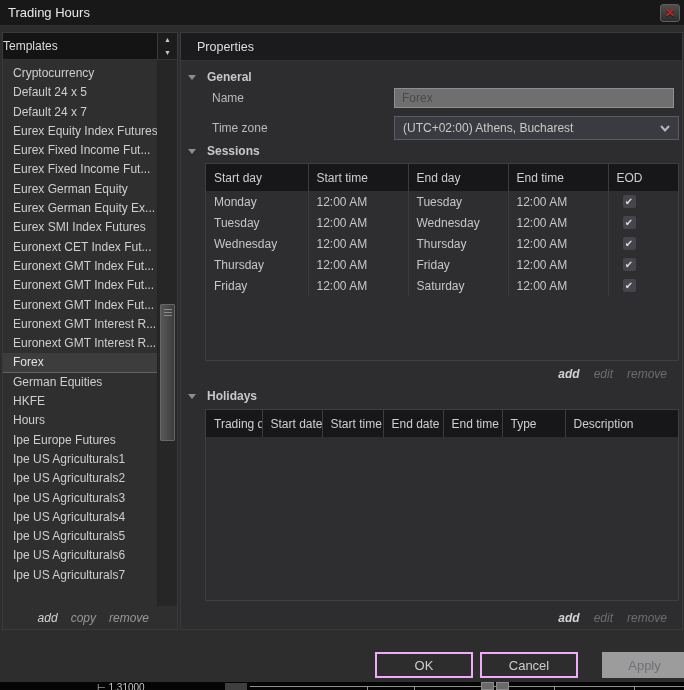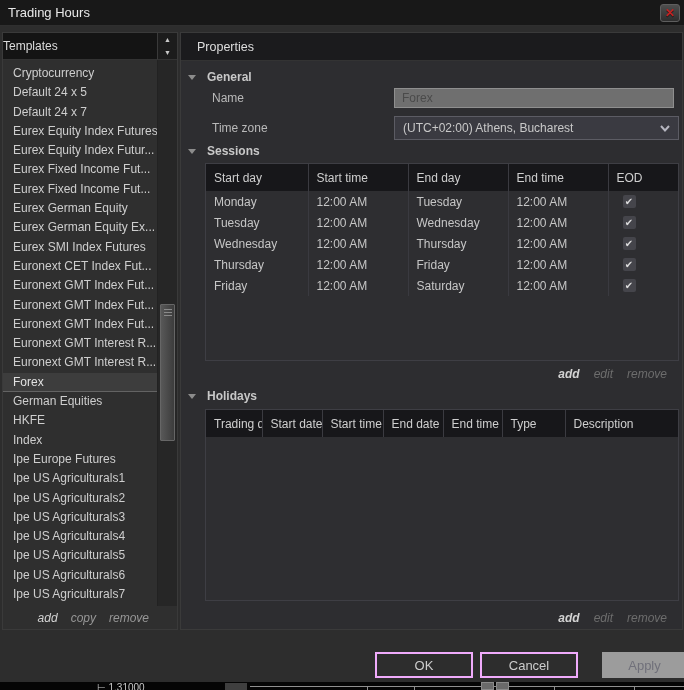--- a/index.html
+++ b/index.html
@@ -100,36 +100,35 @@
       </div>
       <div class="tpl-spinner">
         <div class="spin-btn"><span>▲</span></div>
         <div class="spin-btn"><span>▼</span></div>
       </div>
       <ul class="tpl-list" id="tplList">
           <li class="tpl-item">Cryptocurrency</li>
           <li class="tpl-item">Default 24 x 5</li>
           <li class="tpl-item">Default 24 x 7</li>
           <li class="tpl-item">Eurex Equity Index Futures</li>
-          <li class="tpl-item">Eurex Equity Index Futur...</li>
           <li class="tpl-item">Eurex Fixed Income Fut...</li>
           <li class="tpl-item">Eurex Fixed Income Fut...</li>
           <li class="tpl-item">Eurex German Equity</li>
           <li class="tpl-item">Eurex German Equity Ex...</li>
           <li class="tpl-item">Eurex SMI Index Futures</li>
           <li class="tpl-item">Euronext CET Index Fut...</li>
           <li class="tpl-item">Euronext GMT Index Fut...</li>
           <li class="tpl-item">Euronext GMT Index Fut...</li>
           <li class="tpl-item">Euronext GMT Index Fut...</li>
           <li class="tpl-item">Euronext GMT Interest R...</li>
           <li class="tpl-item">Euronext GMT Interest R...</li>
           <li class="tpl-item selected">Forex</li>
           <li class="tpl-item">German Equities</li>
           <li class="tpl-item">HKFE</li>
-          <li class="tpl-item">Index</li>
+          <li class="tpl-item">Hours</li>
           <li class="tpl-item">Ipe Europe Futures</li>
           <li class="tpl-item">Ipe US Agriculturals1</li>
           <li class="tpl-item">Ipe US Agriculturals2</li>
           <li class="tpl-item">Ipe US Agriculturals3</li>
           <li class="tpl-item">Ipe US Agriculturals4</li>
           <li class="tpl-item">Ipe US Agriculturals5</li>
           <li class="tpl-item">Ipe US Agriculturals6</li>
           <li class="tpl-item">Ipe US Agriculturals7</li>
         </ul>
       <div class="tpl-scrollbar">

